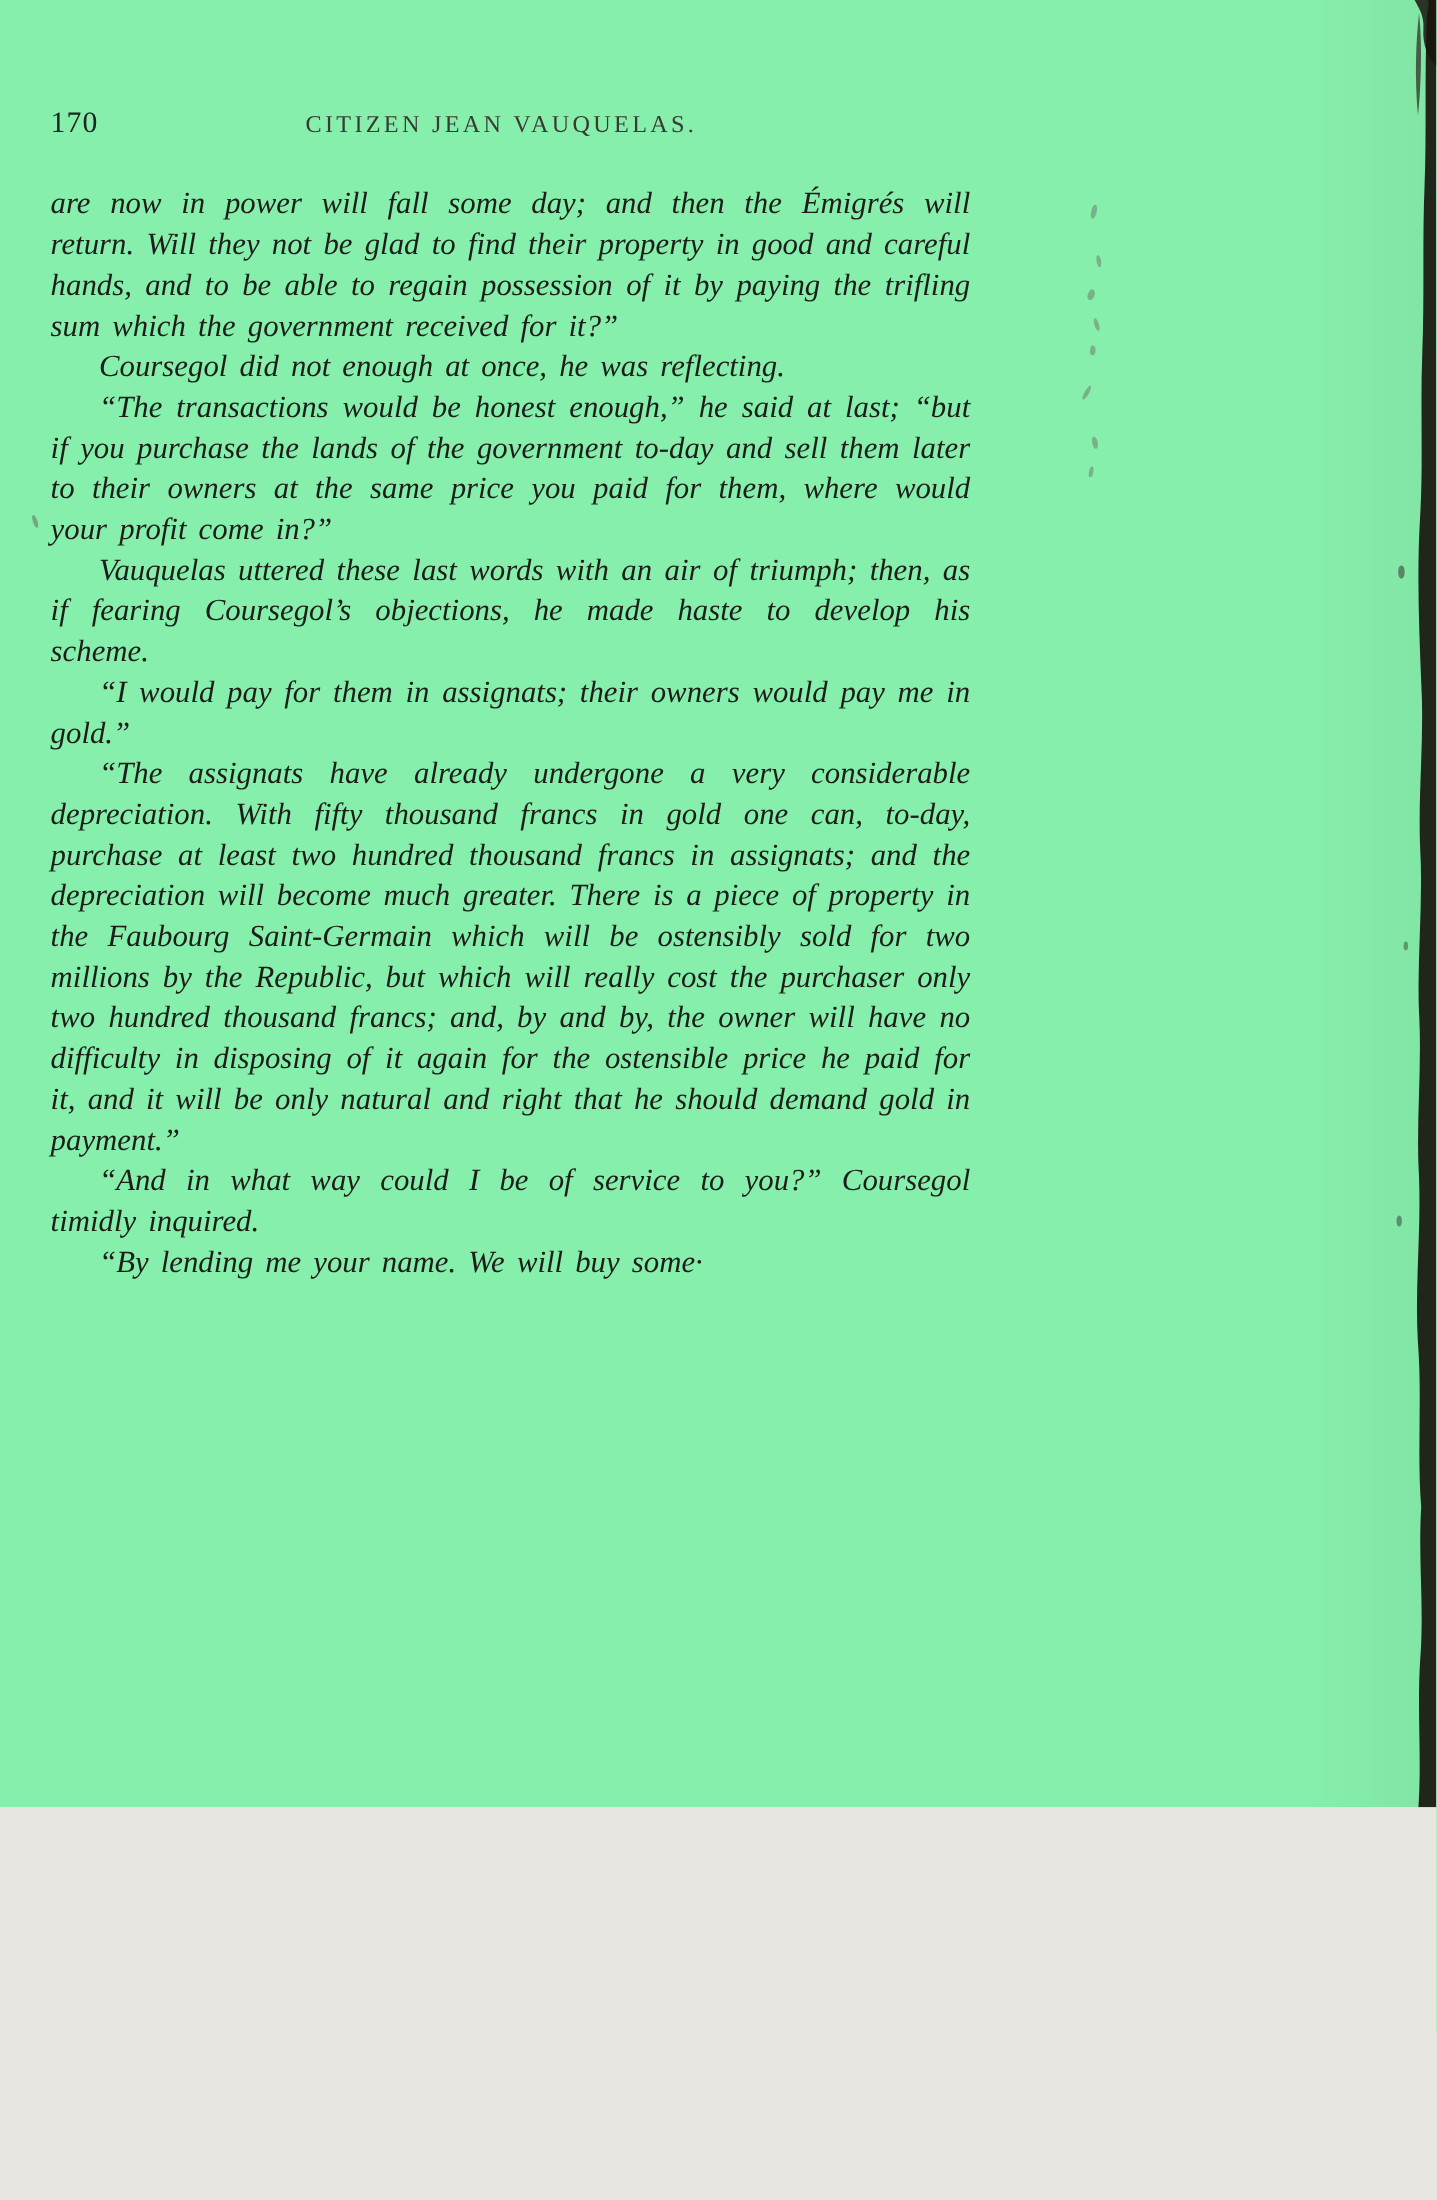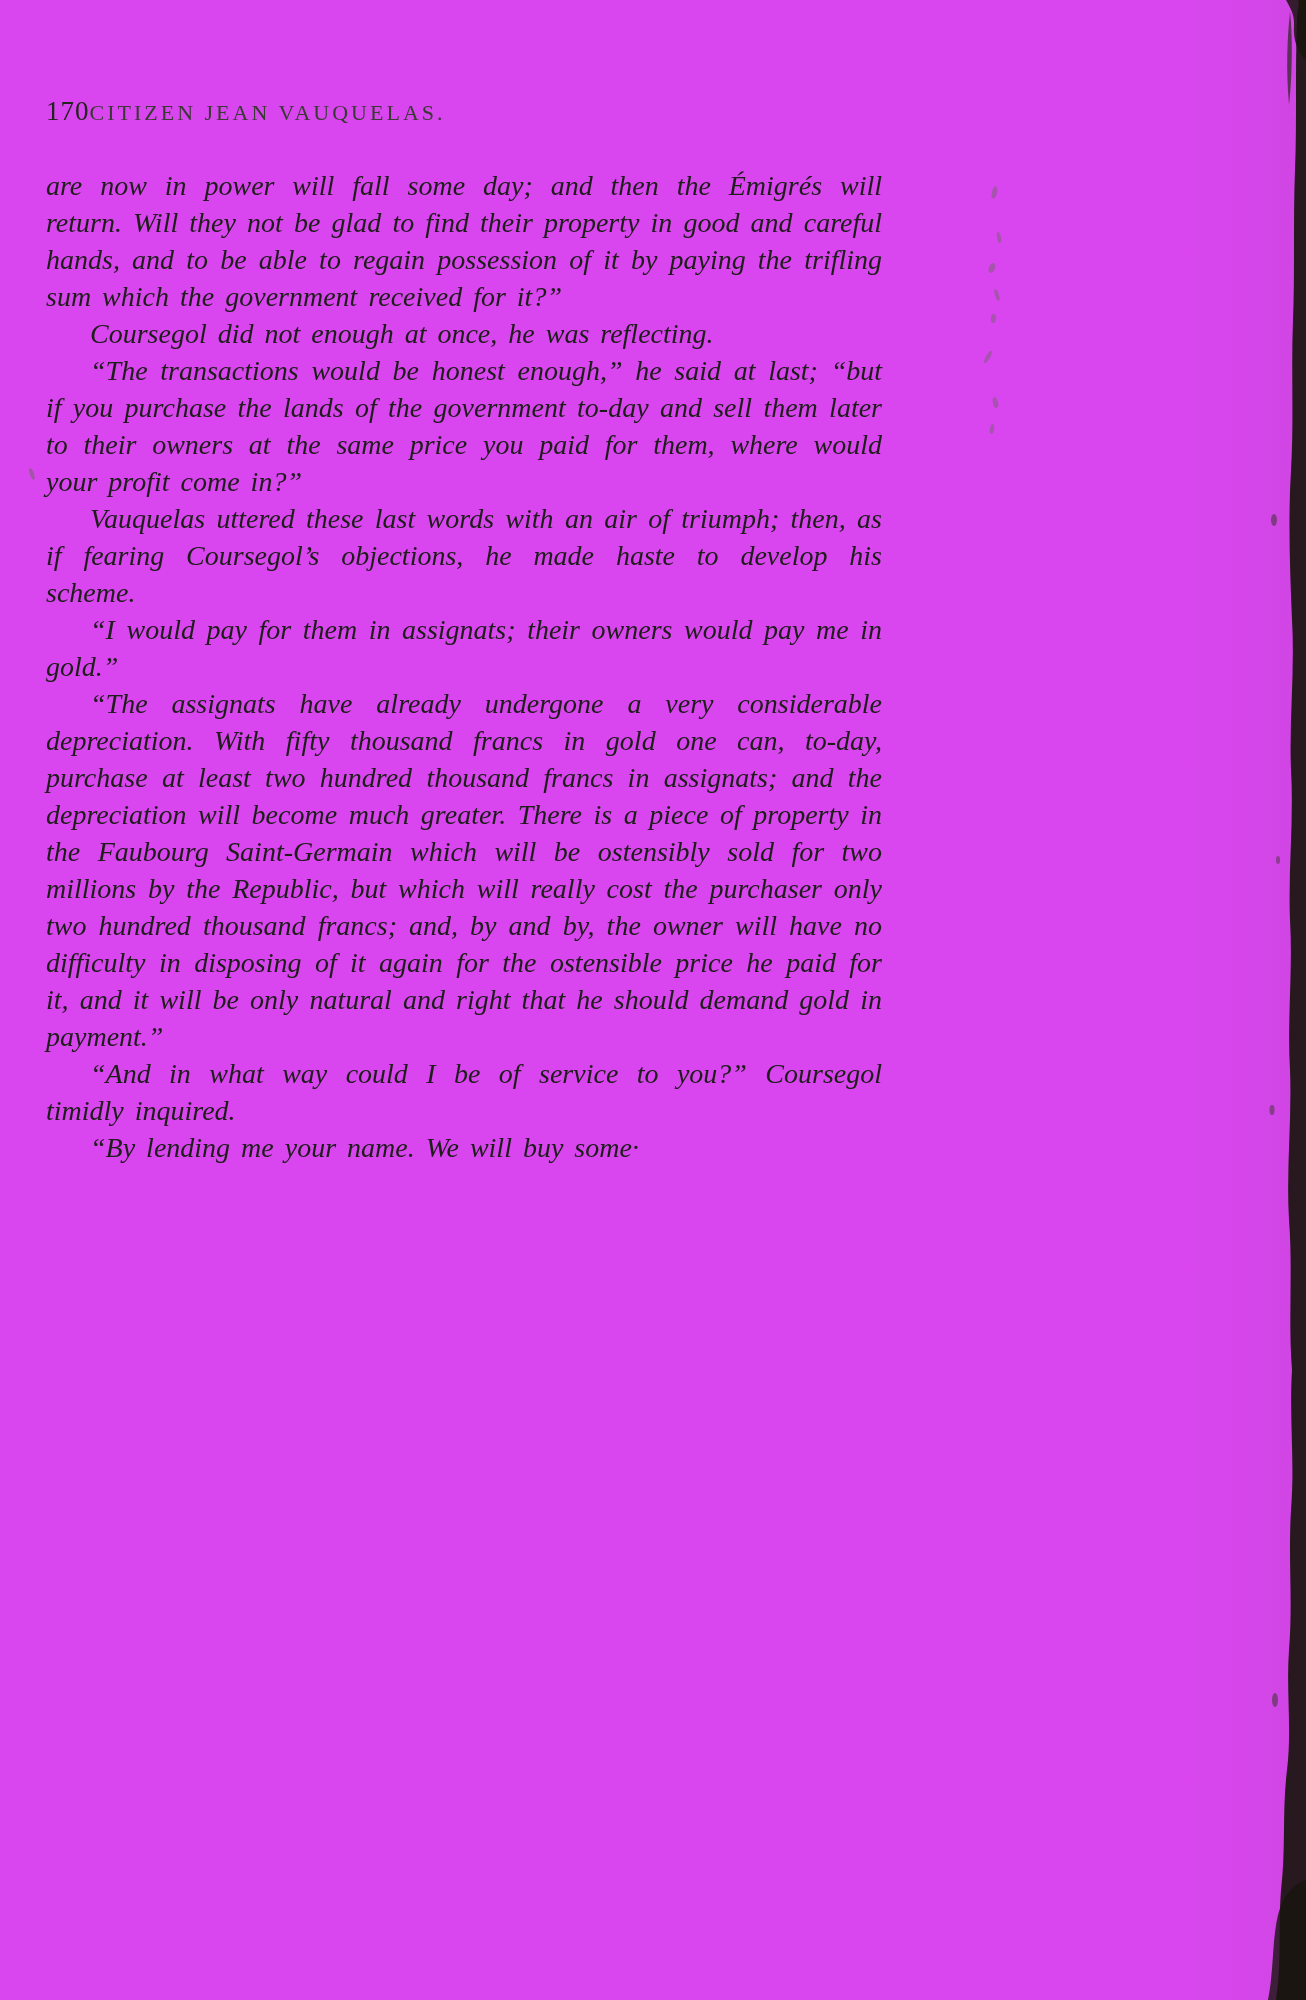--- a/index.html
+++ b/index.html
@@ -4,23 +4,23 @@
 <style>
   * { margin: 0; padding: 0; box-sizing: border-box; }
 
   html, body {
     background: #e8e6e0;
   }
 
   .page {
     position: relative;
     width: 1306px;
-    height: 2000px;
+    height: 1643px;
     margin: 0 auto;
-    background: #d946ef;
+    background: #86efac;
     overflow: hidden;
     font-family: "Liberation Serif", "DejaVu Serif", serif;
     color: #20201d;
   }
 
   
   .page::after {
     content: "";
     position: absolute;
     top: 0; right: 0; bottom: 0;
@@ -44,21 +44,21 @@
 
   .page-number {
     font-size: 27px;
     letter-spacing: 1px;
     color: #23231f;
     flex: 0 0 auto;
   }
 
   .head-title {
     flex: 1 1 auto;
-    text-align: left;
+    text-align: center;
     font-size: 22px;
     letter-spacing: 3px;
     color: #3a3a35;
     
     padding-right: 60px;
   }
 
   .body-text {
     font-size: 28px;
     line-height: 37px;

